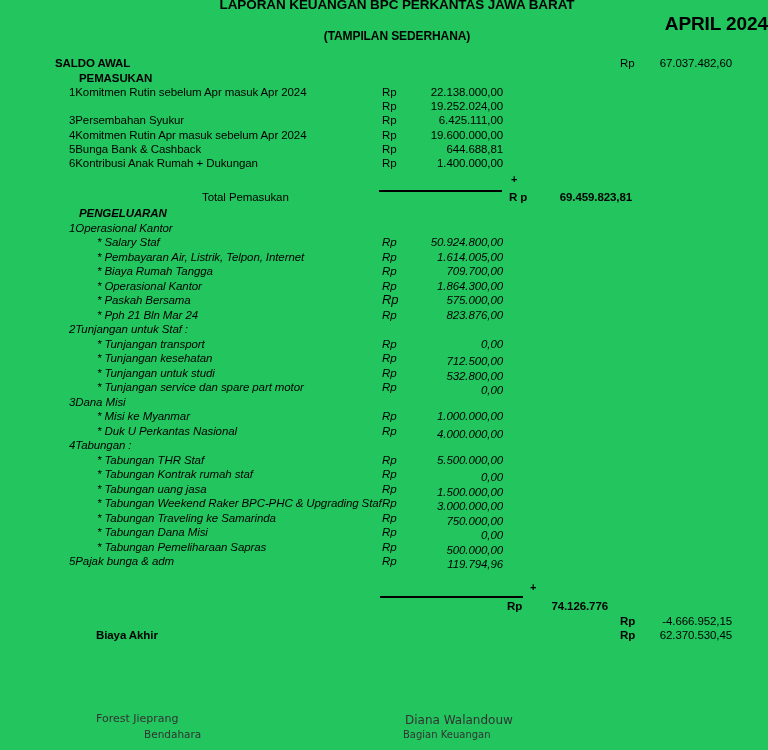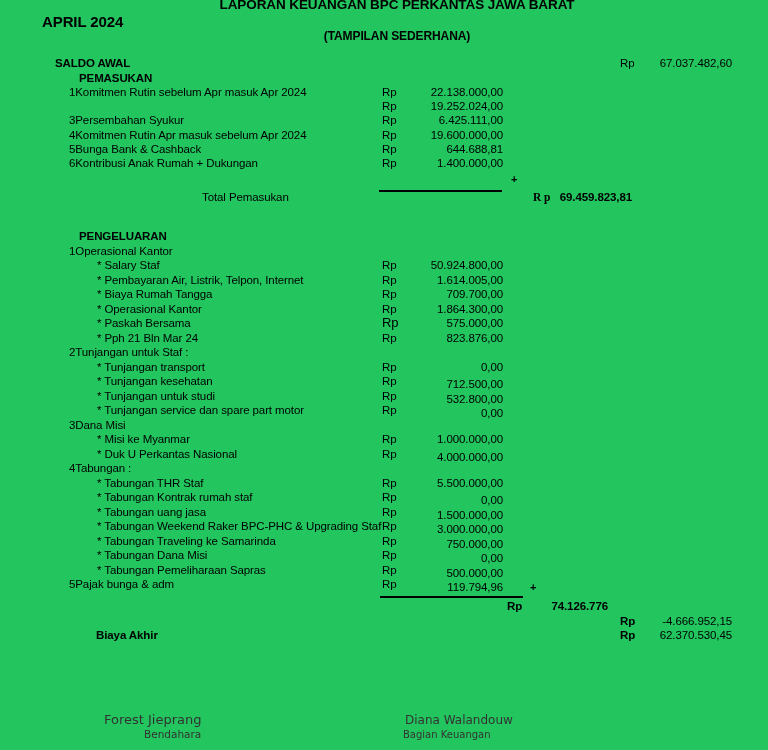--- a/index.html
+++ b/index.html
@@ -6,21 +6,21 @@
   .page{
     position:relative;width:768px;height:750px;background:#22c55e;
     overflow:hidden;color:#000;
     font-family:"Liberation Sans",sans-serif;font-size:11.5px;
     letter-spacing:-0.1px;
   }
   .abs{position:absolute;white-space:nowrap;}
   
   .title-wrap{position:absolute;left:26px;top:0;width:742px;height:48px;}
   .t1{position:absolute;top:-3px;left:0;right:0;text-align:center;font-weight:bold;font-size:13.5px;}
-  .t2{position:absolute;top:13px;left:16px;right:0;text-align:left;font-weight:bold;font-size:15px;}
+  .t2{position:absolute;top:13px;left:0;right:0;text-align:right;font-weight:bold;font-size:19px;}
   .t3{position:absolute;top:29px;left:0;right:0;text-align:center;font-weight:bold;font-size:12px;}
   
   .row{position:relative;}
   .pm-row{height:14.3px;line-height:14.3px;}
   .pg-row{height:14.5px;line-height:14.5px;}
   .row>span{position:absolute;top:0;white-space:nowrap;}
   .sec{left:79px;font-weight:bold;}
   .item{left:69px;}
   .sub{left:97px;}
   .rp1{left:382px;}
@@ -28,39 +28,39 @@
   .val1{left:363px;width:140px;text-align:right;}
   .low{top:3px !important;}
   
   .saldo-awal-row{position:absolute;top:55.5px;left:0;width:768px;height:14.3px;line-height:14.3px;}
   .pm-block{position:absolute;top:70.5px;left:0;width:768px;}
   .plus-row1{position:absolute;top:173px;left:0;width:768px;height:13px;line-height:13px;}
   .plus1{position:absolute;left:511px;top:0;font-weight:bold;font-size:11px;}
   .total-row1{position:absolute;top:186px;left:0;width:768px;height:18px;}
   .hline1{position:absolute;top:4px;left:379px;width:123px;height:2px;background:#000;}
   .total-label{position:absolute;top:5px;left:202px;}
-  .rp-t1{position:absolute;top:5px;left:533px;font-weight:bold;font-family:Liberation Serif, serif;}
+  .rp-t1{position:absolute;top:5px;left:509px;font-weight:bold;}
   .val-t1{position:absolute;top:5px;left:492px;width:140px;text-align:right;font-weight:bold;}
-  .pg-block{position:absolute;top:229px;left:0;width:768px;}
+  .pg-block{position:absolute;top:206px;left:0;width:768px;font-style:italic;}
   .plus-row2{position:absolute;top:581px;left:0;width:768px;height:13px;line-height:13px;}
   .plus2{position:absolute;left:530px;top:0;font-weight:bold;font-size:11px;}
   .hline2{position:absolute;top:596px;left:380px;width:143px;height:2px;background:#000;}
   .total-row2{position:absolute;top:599px;left:0;width:768px;height:14px;line-height:14px;}
   .rp-t2{position:absolute;left:507px;top:0;font-weight:bold;}
   .val-t2{position:absolute;left:468px;top:0;width:140px;text-align:right;font-weight:bold;}
   .adj-row{position:absolute;top:614px;left:0;width:768px;height:14px;line-height:14px;}
   .saldo-akhir-row{position:absolute;top:628px;left:0;width:768px;height:14px;line-height:14px;}
   .lab-saldo-awal{position:absolute;left:55px;top:0;font-weight:bold;}
   .lab-saldo-akhir{position:absolute;left:96px;top:0;font-weight:bold;}
   .rp3{position:absolute;left:620px;top:0;}
   .rp3b{position:absolute;left:620px;top:0;font-weight:bold;}
   .val3{position:absolute;left:592px;top:0;width:140px;text-align:right;font-weight:normal;}
   
   .sig{font-family:"DejaVu Sans",sans-serif;color:#333;letter-spacing:0;}
-  .sig1-name{left:104px;top:712px;font-size:13px;}
+  .sig1-name{left:96px;top:712px;font-size:11px;}
   .sig1-role{left:103px;top:728px;font-size:10.5px;margin-left:41px;}
   .sig2-name{left:405px;top:713px;font-size:12px;}
   .sig2-role{left:403px;top:729px;font-size:10px;}
 </style>
 </head>
 <body>
 
 <div class="page">
 
   <div class="title-wrap">

